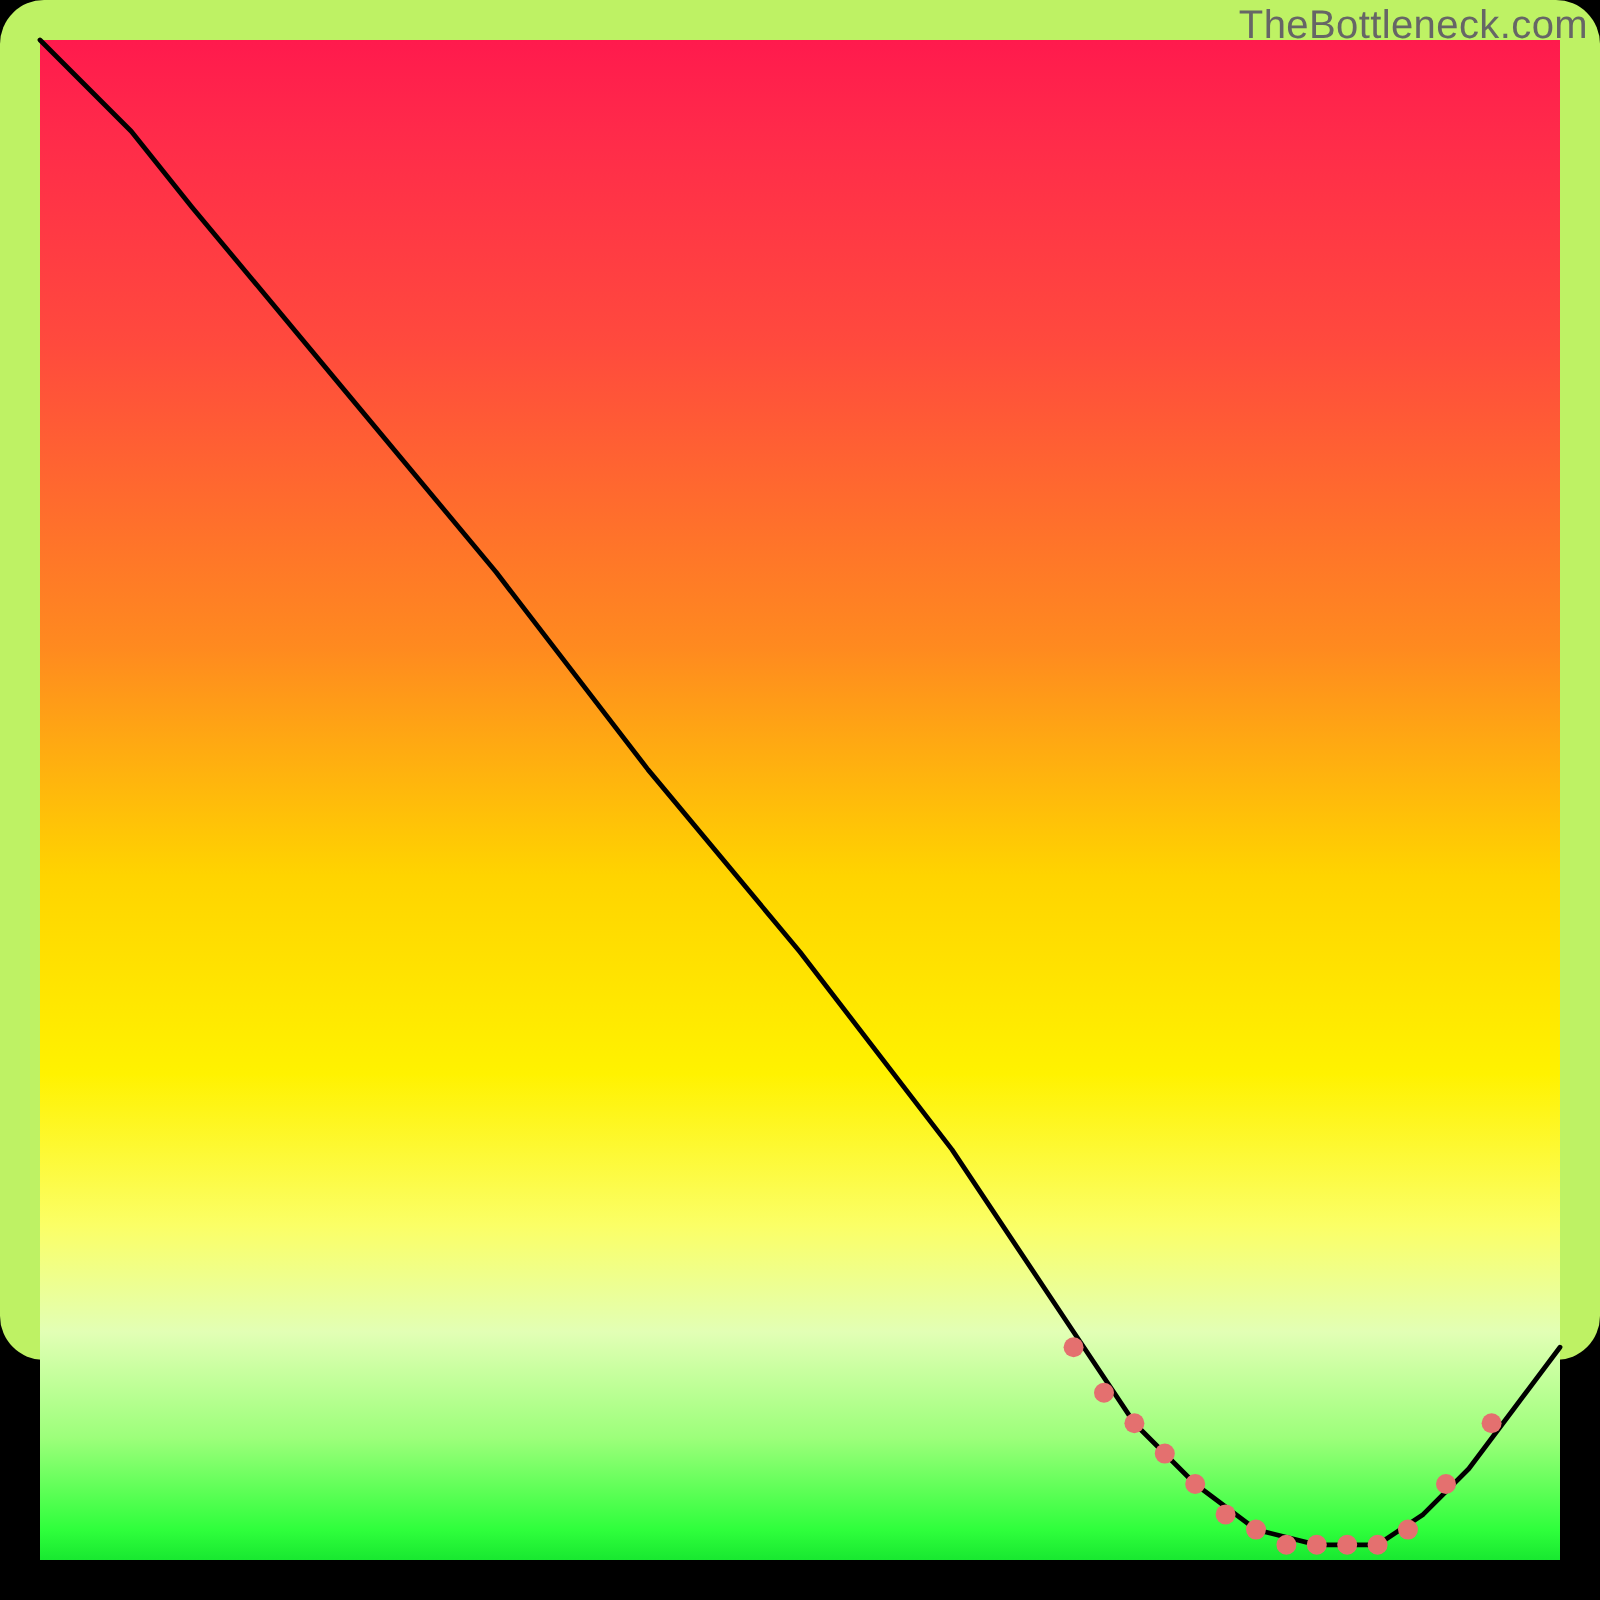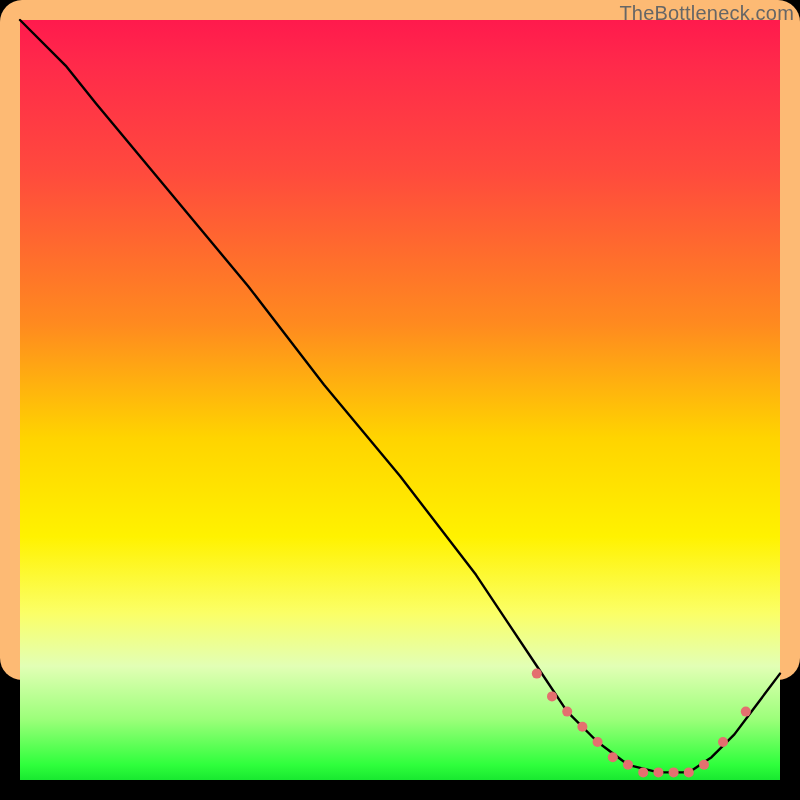--- a/index.html
+++ b/index.html
@@ -8,21 +8,21 @@
     width: 800px;
     height: 800px;
     background: #000;
     font-family: Arial, Helvetica, sans-serif;
     overflow: hidden;
   }
   .frame {
     position: relative;
     width: 800px;
     height: 680px;
-    background: #fdba74;
+    background: #bef264;
     border-radius: 22px;
   }
   .plot {
     position: absolute;
     left: 20px;
     top: 20px;
     width: 760px;
     height: 760px;
     
     background: linear-gradient(

